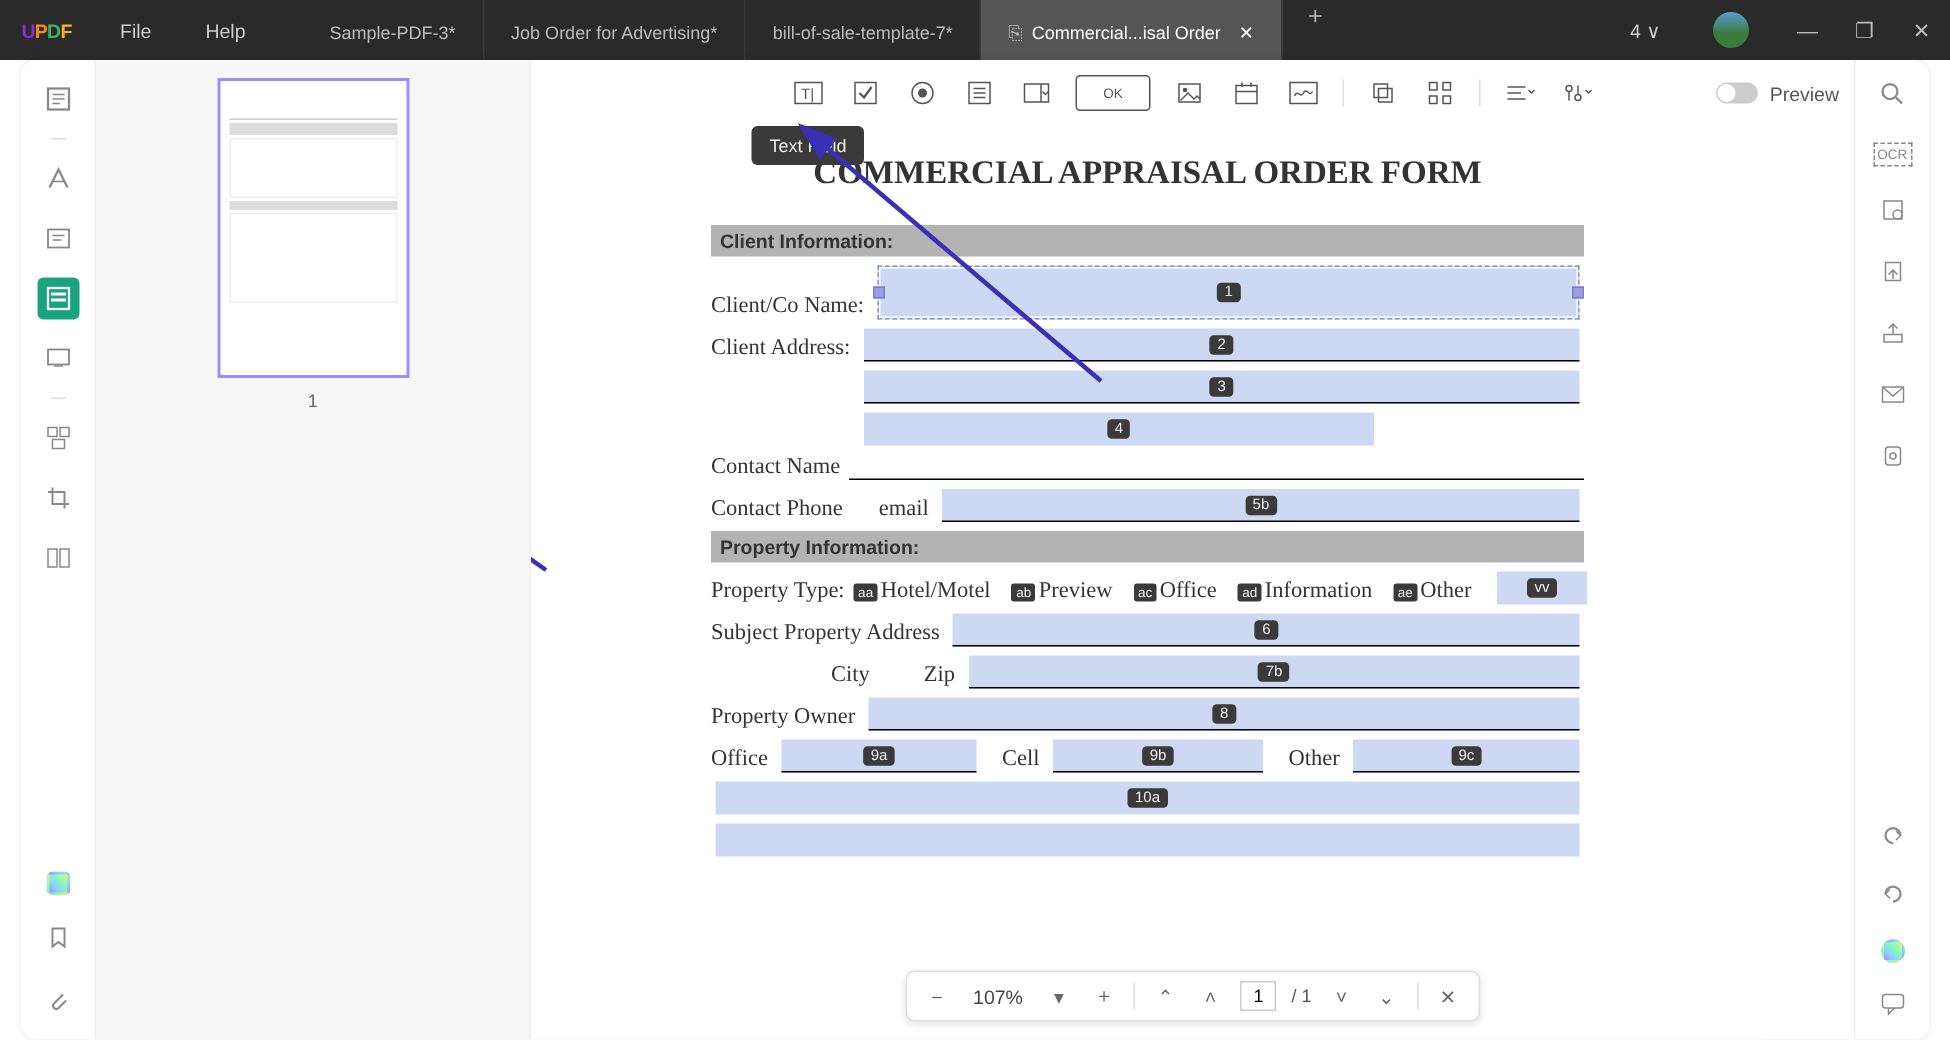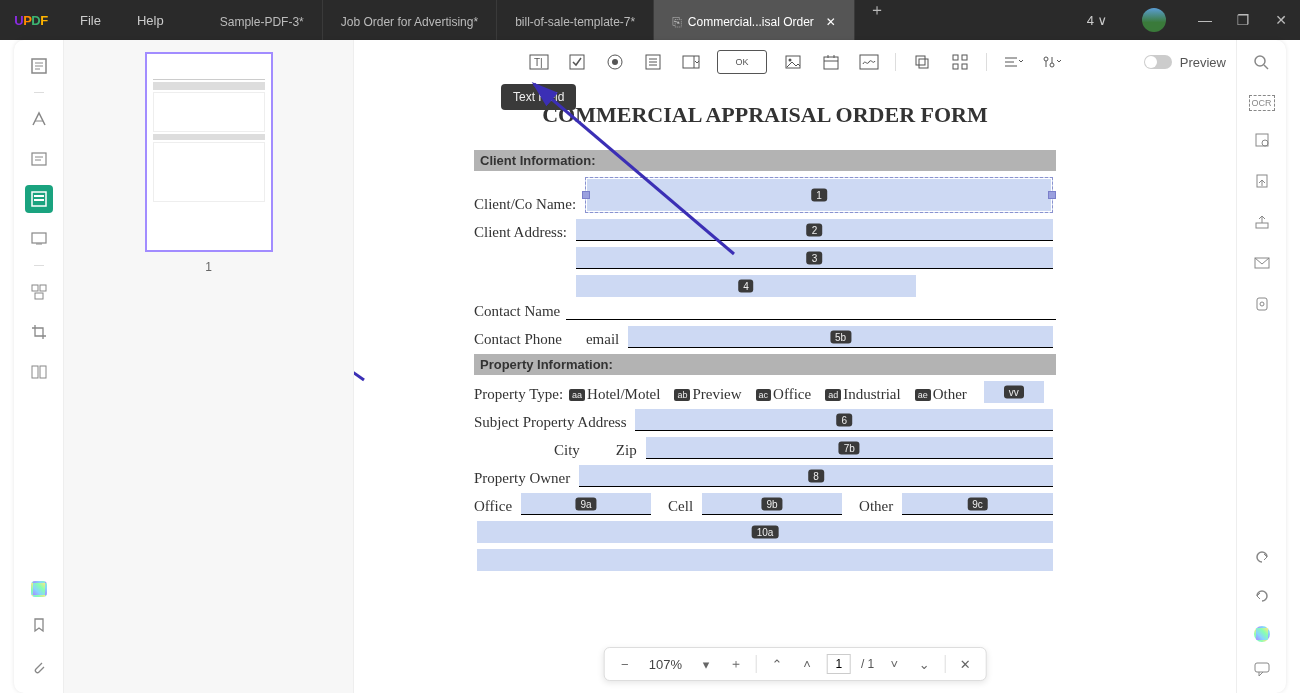--- a/index.html
+++ b/index.html
@@ -358,21 +358,21 @@
         <span class="chk">
             <span class="chk-box">ab</span>
             <span>Preview</span>
           </span>
         <span class="chk">
             <span class="chk-box">ac</span>
             <span>Office</span>
           </span>
         <span class="chk">
             <span class="chk-box">ad</span>
-            <span>Industrial</span>
+            <span>Information</span>
           </span>
         <span class="chk">
             <span class="chk-box">ae</span>
             <span>Other</span>
           </span>
         <div class="ff" style="flex:0 0 60px">
             <span class="tag">vv</span>
           </div>
       </div>
       <div class="row">

